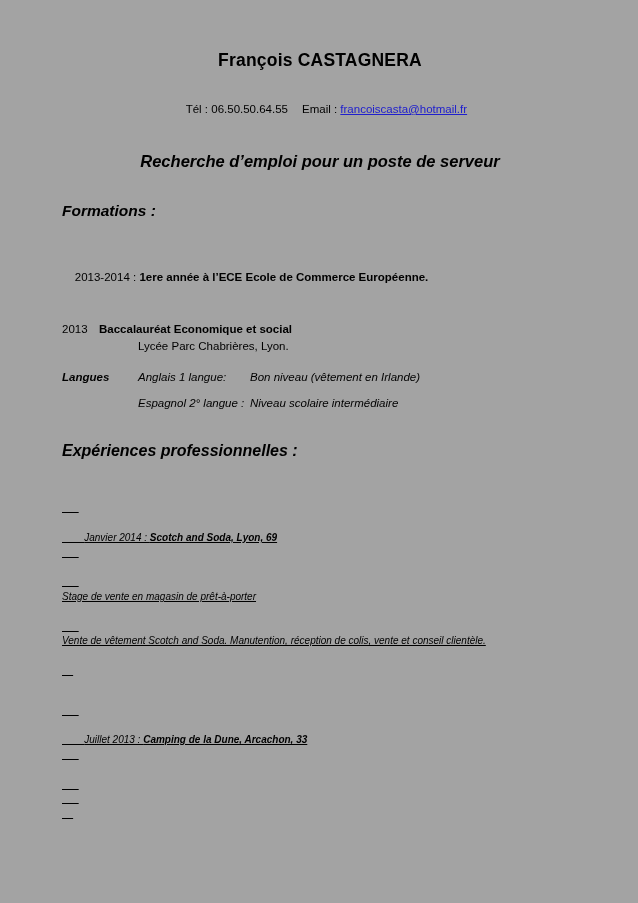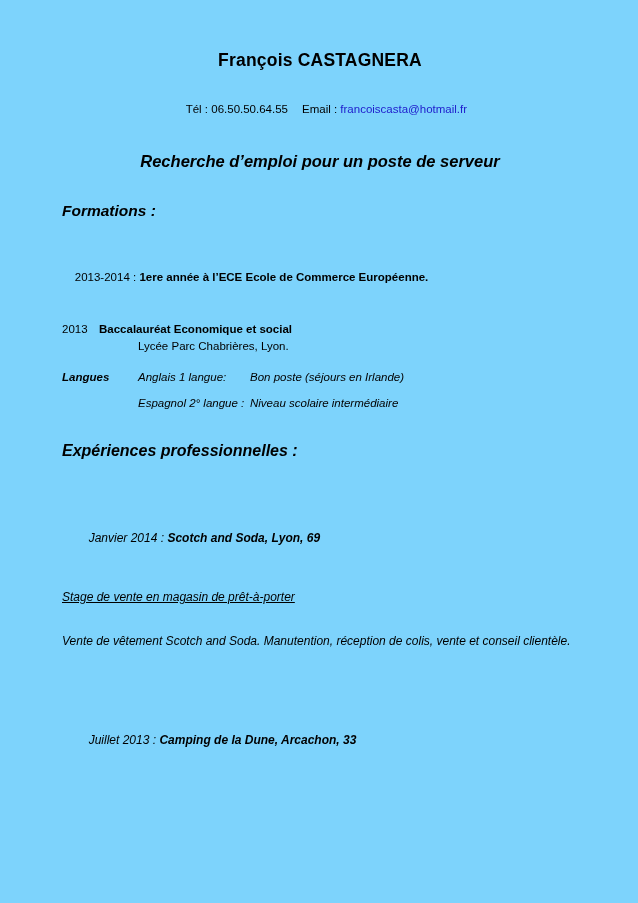--- a/index.html
+++ b/index.html
@@ -1,40 +1,41 @@
 <!DOCTYPE html>
 <html><head>
 <meta charset="utf-8">
 <style>
   html, body { margin: 0; padding: 0; background: #ffffff; }
   .page {
     position: relative;
     width: 638px;
     height: 903px;
-    background: #7dd3fc;
+    background: #a3a3a3;
     color: #000000;
     font-family: "Liberation Sans", "DejaVu Sans", sans-serif;
     box-sizing: border-box;
     padding: 50px 60px 0 62px;
     overflow: hidden;
   }
   .center { text-align: center; }
   .pre { white-space: pre-wrap; }
 
   .name {
     font-size: 17.5px;
     font-weight: bold;
     letter-spacing: 0.2px;
     margin: 0 0 0 0;
   }
   .addr      { font-size: 11.5px; margin-top: 26px; }
   .contact   { font-size: 11.5px; margin-top: 20px; }
   .birth     { font-size: 11.5px; margin-top: 19px; }
   .email-link {
     color: #2020cd;
+    text-decoration: underline;
     cursor: pointer;
     text-align: center;
   }
   .email-gap { display: inline-block; width: 14px; }
 
   .objective {
     font-size: 16.5px;
     font-weight: bold;
     font-style: italic;
     margin-top: 25px;
@@ -64,21 +65,21 @@
   .lang-name { display: inline-block; width: 112px; }
 
   .h-exp {
     font-size: 16px;
     font-weight: bold;
     font-style: italic;
     margin-top: 33px;
   }
 
   .jobs { margin-top: 27px; }
-  .job { font-size: 12px; font-style: italic; line-height: 14.8px; margin-bottom: 10px; }
+  .job { font-size: 10px; font-style: italic; line-height: 14.8px; margin-bottom: 10px; text-decoration: underline; }
   .job-place { font-weight: bold; }
   .job-role { text-decoration: underline; }
 </style>
 </head>
 <body>
 
 <div class="page">
 
   <div class="name center">François CASTAGNERA</div>
   <div class="contact center pre">
@@ -95,21 +96,21 @@
 
   <div class="edu edu-row2">
     <div>
       <span class="edu-date edu-date-w37">2013</span><span class="edu-title">Baccalauréat Economique et social</span>
     </div>
     <div class="edu-detail">Lycée Parc Chabrières, Lyon.</div>
   </div>
 
 
   <div class="lang lang-row1">
-    <span class="lang-label">Langues</span><span class="lang-name">Anglais 1 langue:</span><span>Bon poste (séjours en Irlande)</span>
+    <span class="lang-label">Langues</span><span class="lang-name">Anglais 1 langue:</span><span>Bon niveau (vêtement en Irlande)</span>
   </div>
   <div class="lang lang-row2">
     <span class="lang-name">Espagnol 2° langue :</span><span>Niveau scolaire intermédiaire</span>
   </div>
 
   <div class="h-exp">Expériences professionnelles :</div>
 
   <div class="jobs">
 
     <div class="job pre">

